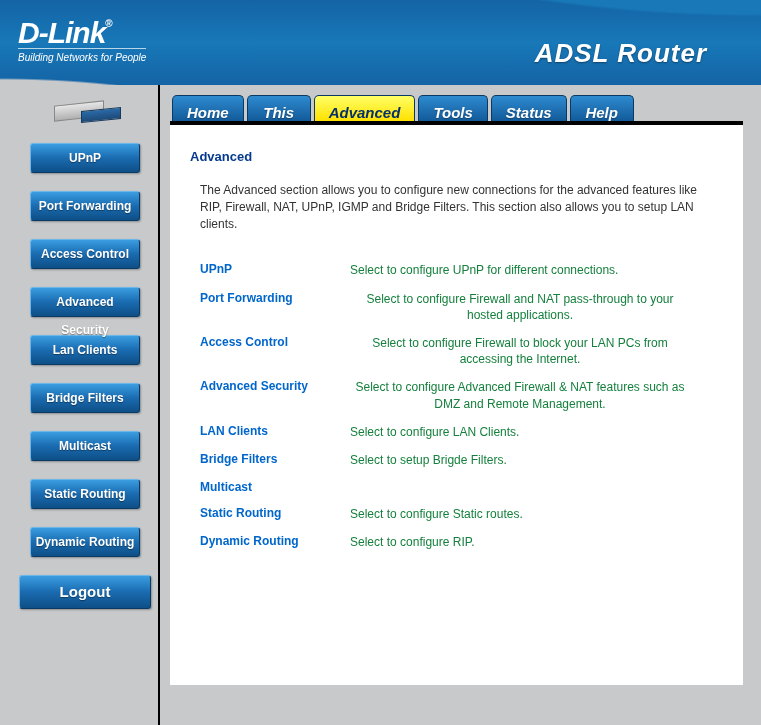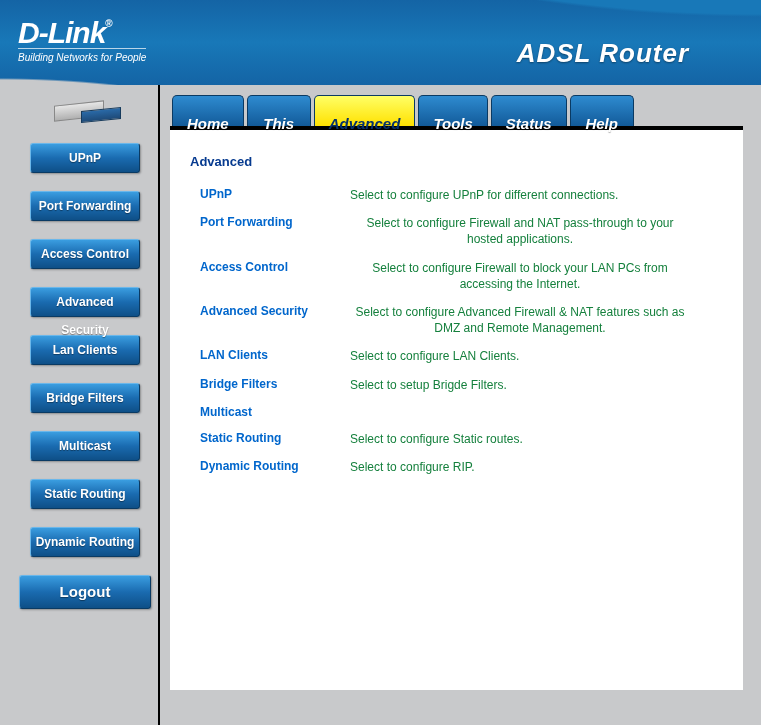--- a/index.html
+++ b/index.html
@@ -38,21 +38,21 @@
   }
   .banner .logo .tag {
     font-size: 10px;
     font-style: italic;
     border-top: 1px solid rgba(255,255,255,.7);
     padding-top: 3px;
     margin-top: -2px;
   }
   .banner .title {
     position: absolute;
-    right: 72px;
+    right: 54px;
     top: 38px;
     color: #fff;
     font-family: "Arial Black", Arial, sans-serif;
     font-style: italic;
     font-weight: 900;
     font-size: 26px;
     letter-spacing: 1px;
     text-shadow: 0 1px 2px rgba(0,0,0,.4);
   }
   .banner .reg { font-size: 10px; vertical-align: top; position: relative; top: 2px; font-style: normal;}
@@ -123,21 +123,21 @@
   }
 
   .tabs {
     display: flex;
     gap: 3px;
     padding: 10px 0 0 2px;
     border-bottom: 4px solid #000;
   }
   .tab {
     height: 26px;
-    padding: 15px 14px;
+    padding: 4px 14px;
     background: linear-gradient(to bottom, #2e8bd0, #125a99);
     color: #fff;
     font-family: "Arial Black", Arial, sans-serif;
     font-style: italic;
     font-weight: 900;
     font-size: 15px;
     line-height: 26px;
     border: 1px solid #0a3a63;
     border-bottom: none;
     border-top-left-radius: 5px;
@@ -231,20 +231,21 @@
       <div class="tab">Home</div>
       <div class="tab">This</div>
       <div class="tab active">Advanced</div>
       <div class="tab">Tools</div>
       <div class="tab">Status</div>
       <div class="tab">Help</div>
     </div>
 
     <div class="panel">
       <h2>Advanced</h2>
+      <p class="intro">The Advanced section allows you to configure new connections for the advanced features like RIP, Firewall, NAT, UPnP, IGMP and Bridge Filters. This section also allows you to setup LAN clients.</p>
 
       <div class="feature-row">
         <div class="fname">UPnP</div>
         <div class="fdesc">Select to configure UPnP for different connections.</div>
       </div>
       <div class="feature-row">
         <div class="fname">Port Forwarding</div>
         <div class="fdesc">Select to configure Firewall and NAT pass-through to your hosted applications.</div>
       </div>
       <div class="feature-row">

